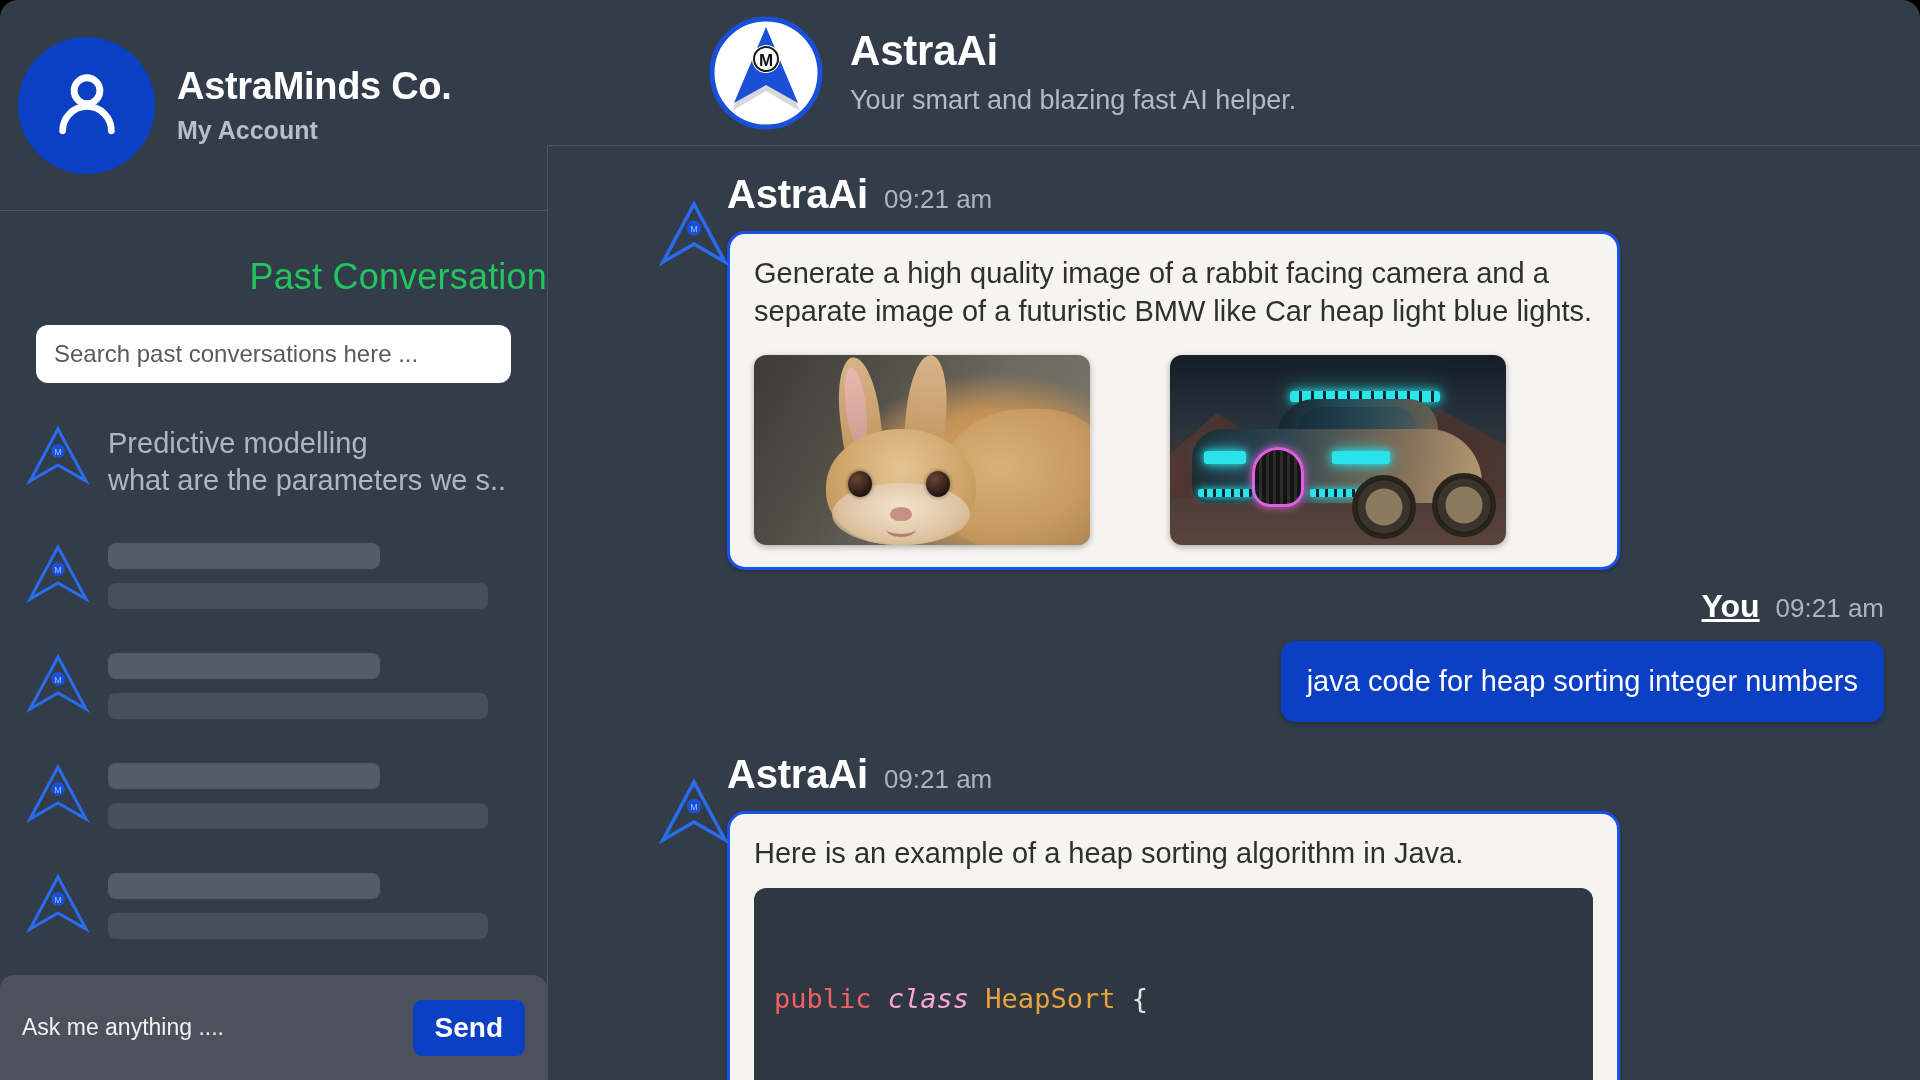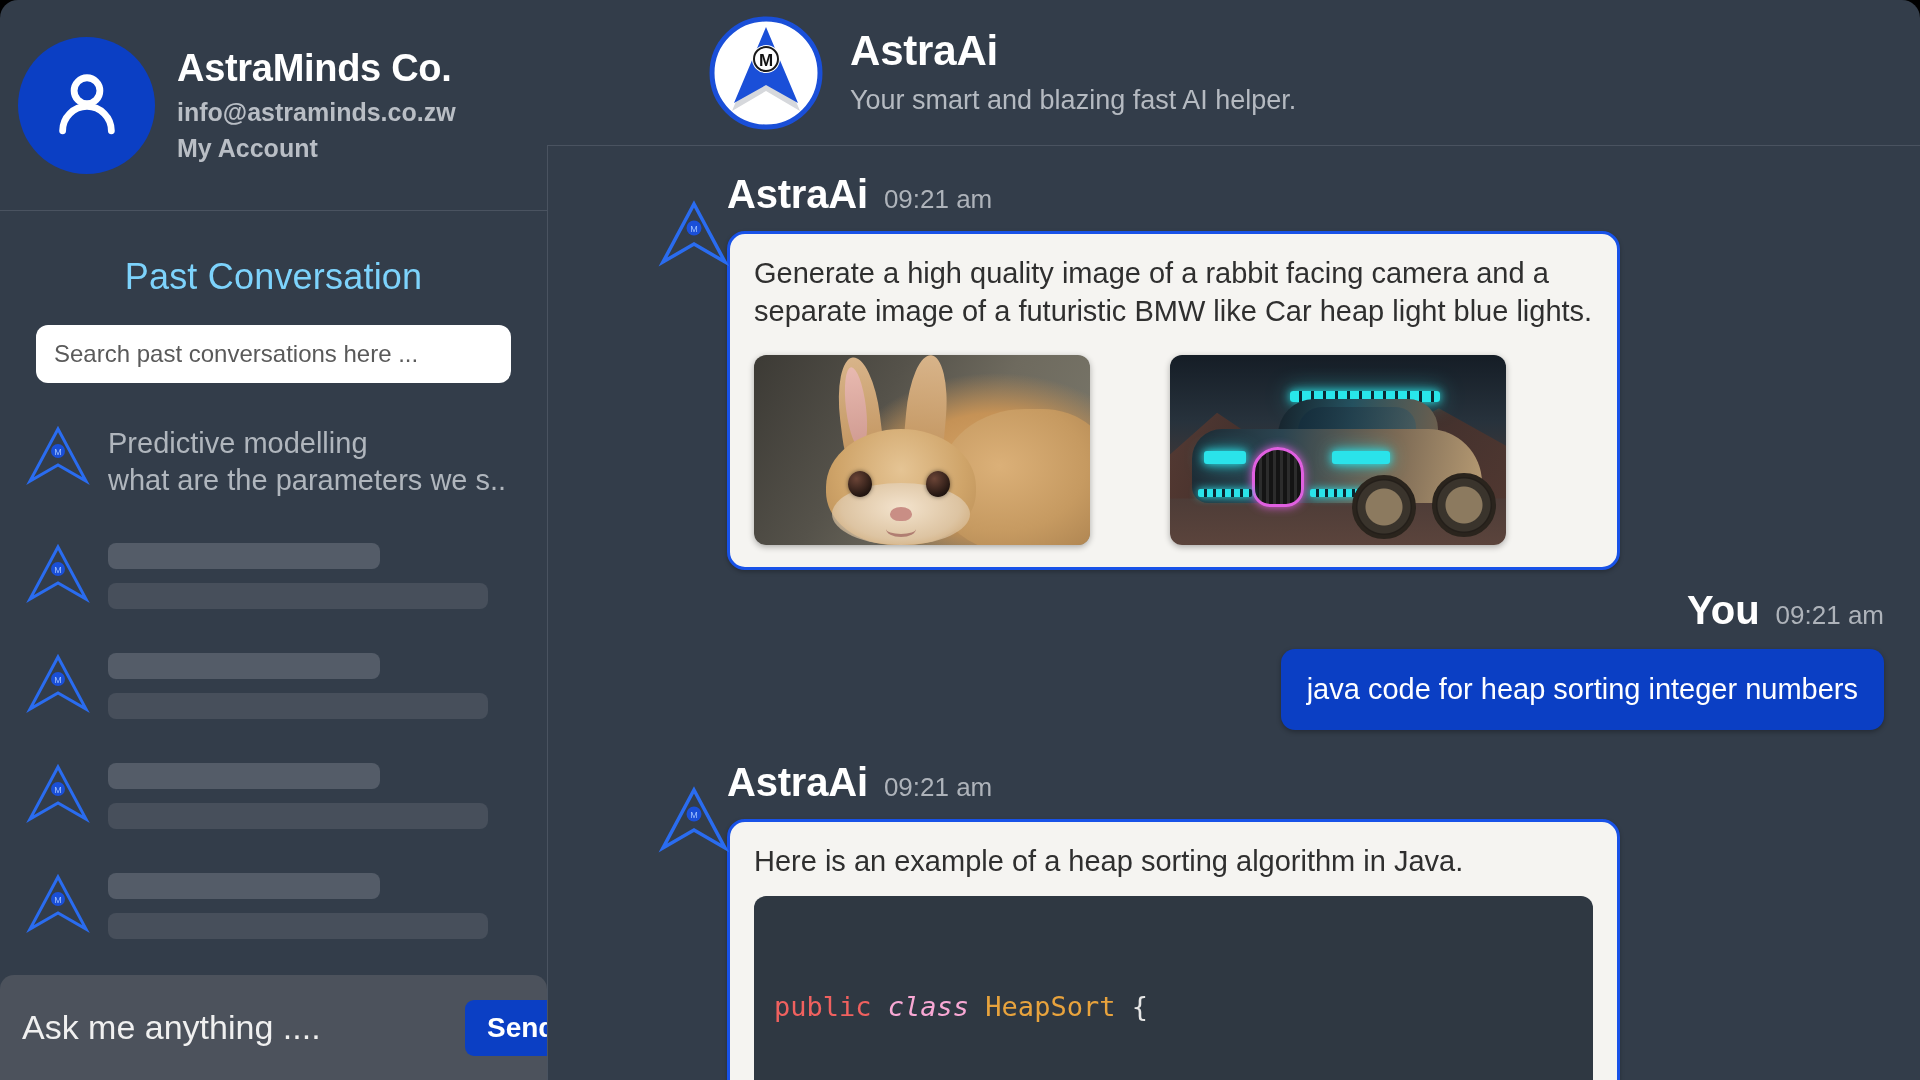--- a/index.html
+++ b/index.html
@@ -56,22 +56,22 @@
   .account-email {
     font-size: 25px; font-weight: bold; color: #b9bec5;
     margin-top: 6px; line-height: 1.2;
   }
   .account-link {
     font-size: 25px; font-weight: bold; color: #b9bec5;
     margin-top: 6px; line-height: 1.2;
   }
 
   .past-title {
-    font-size: 36px; color: #7dd3fc; font-weight: normal;
-    text-align: center; margin-top: 45px; letter-spacing: 0.2px;
+    font-size: 36px; color: #22c55e; font-weight: normal;
+    text-align: right; margin-top: 45px; letter-spacing: 0.2px;
   }
 
   .search-wrap { padding: 0 36px; margin-top: 27px; }
   .search-input {
     width: 100%; height: 58px;
     border-radius: 12px;
     border: none;
     background: #ffffff;
     font-size: 24px;
     color: #3c3c3c;
@@ -118,21 +118,21 @@
     border-top-left-radius: 14px;
     border-top-right-radius: 14px;
     display: flex;
     align-items: center;
     padding: 0 22px;
   }
   .composer-input {
     flex: 1 1 auto;
     background: transparent;
     border: none; outline: none;
-    font-size: 34px;
+    font-size: 23px;
     color: #f0f0f0;
     font-family: "Liberation Sans", sans-serif;
   }
   .composer-input::placeholder { color: #f0f0f0; }
   .send-btn {
     flex: 0 0 auto;
     background: #0b3fc4;
     color: #fff;
     border: none;
     border-radius: 9px;
@@ -334,21 +334,21 @@
   }
   .wheelL { left: 182px; }
   .wheelR { left: 262px; top: 118px; }
 
   .user-row {
     display: flex; flex-direction: column; align-items: flex-end;
     padding-right: 36px;
     margin-top: 6px;
   }
   .user-meta { display: flex; align-items: baseline; }
-  .user-name { font-size: 40px; font-weight: bold; color: #ffffff; }
+  .user-name { font-size: 32px; font-weight: bold; color: #ffffff; text-decoration: underline; }
   .user-time { font-size: 26px; color: #aeb3ba; margin-left: 16px; }
   .bubble-user {
     margin-top: 16px;
     background: #0b3fc4;
     border-radius: 14px;
     padding: 24px 26px;
     color: #ffffff;
     font-size: 29px;
     box-shadow: 0 2px 5px rgba(0,0,0,0.3);
   }
@@ -384,21 +384,20 @@
 
     <div class="account-block">
       <div class="avatar">
         <svg viewBox="0 0 24 24" aria-hidden="true">
           <circle cx="12" cy="8" r="3.6" fill="none" stroke="#ffffff" stroke-width="1.9"></circle>
           <path d="M5.2 19.2a6.8 6.8 0 0 1 13.6 0" fill="none" stroke="#ffffff" stroke-width="1.9" stroke-linecap="round"></path>
         </svg>
       </div>
       <div class="account-text">
         <div class="account-name">AstraMinds Co.</div>
-        <div class="account-email">info@astraminds.co.zw</div>
         <div class="account-link">My Account</div>
       </div>
     </div>
 
     <div class="past-title">Past Conversation</div>
 
     <div class="search-wrap">
       <input class="search-input" type="text" placeholder="Search past conversations here ..." style="">
     </div>
 

